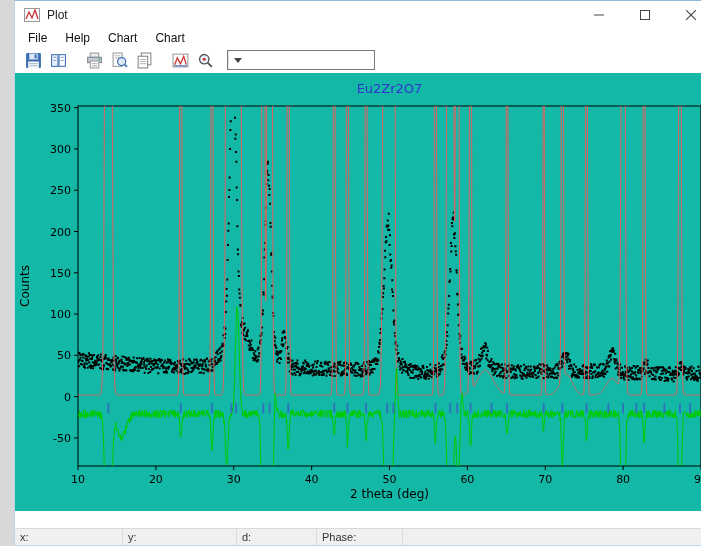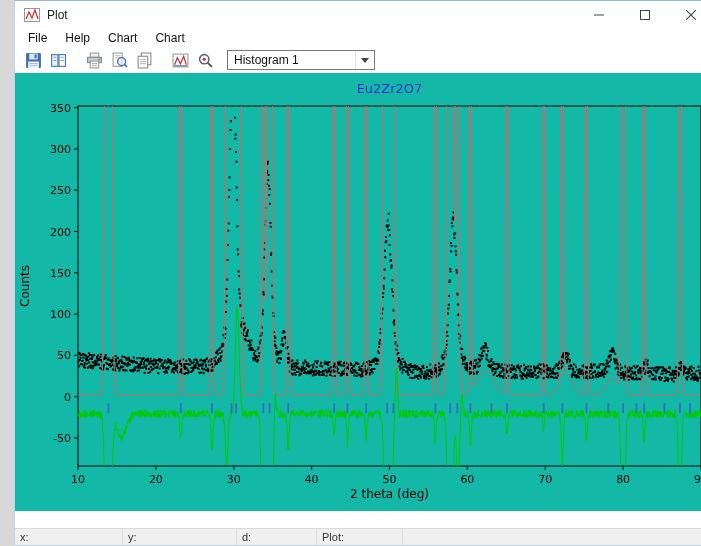--- a/index.html
+++ b/index.html
@@ -122,21 +122,20 @@
       </svg>
     </div>
     <div class="tool-btn">
       <svg width="17" height="17" viewBox="0 0 16 16">
         <circle cx="6.8" cy="6.8" r="4.4" fill="#e8f2fc" stroke="#555" stroke-width="1.3"></circle>
         <circle cx="6.8" cy="6.8" r="1.5" fill="#cc3333"></circle>
         <line x1="10" y1="10" x2="14" y2="14" stroke="#555" stroke-width="1.8"></line>
       </svg>
     </div>
     <div class="combobox">
-      <span class="combo-text">Histogram 1</span>
       <span class="combo-arrow">
         <svg width="8" height="5" viewBox="0 0 8 5">
             <polygon points="0,0 8,0 4,5" fill="#444"></polygon>
           </svg>
       </span>
     </div>
   </div>
 
   <div class="plot-wrap">
     <svg id="plot-svg" width="701" height="438" viewBox="0 0 701 438">
@@ -226,17 +225,17 @@
     <div class="status-field sf-x">
         <span>x:</span>
       </div>
     <div class="status-field sf-y">
         <span>y:</span>
       </div>
     <div class="status-field sf-d">
         <span>d:</span>
       </div>
     <div class="status-field sf-phase">
-        <span>Plot:</span>
+        <span>Phase:</span>
       </div>
   </div>
 
 </div>
 
 </body></html>

